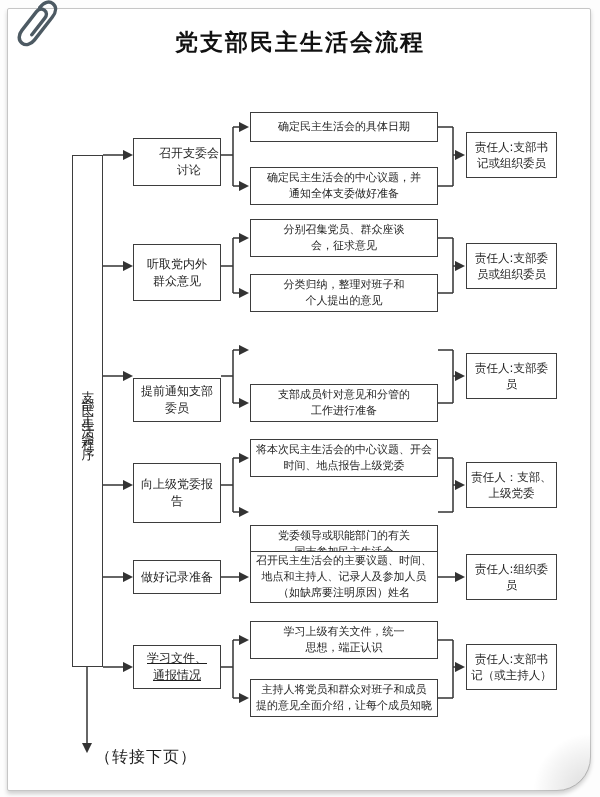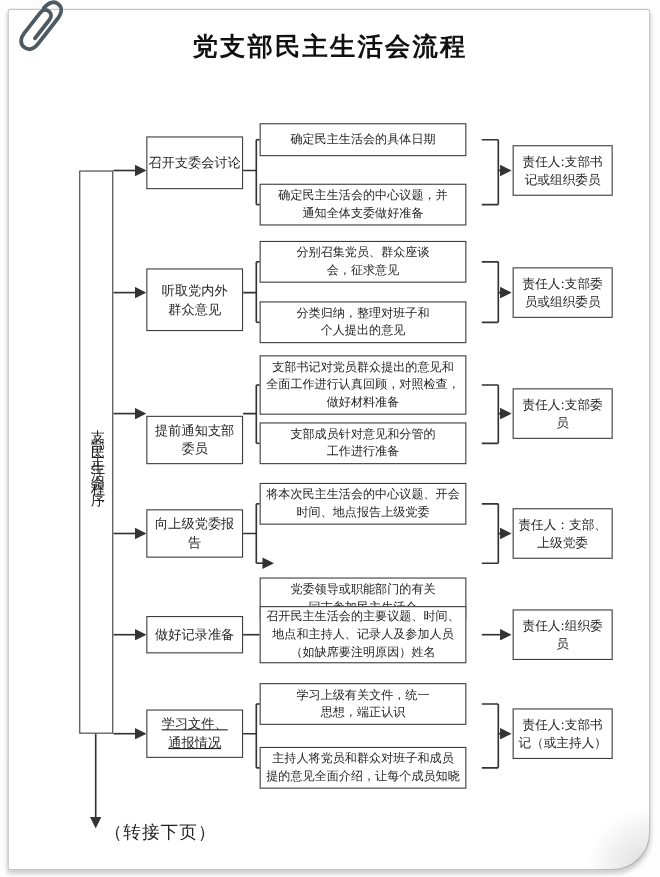--- a/index.html
+++ b/index.html
@@ -28,21 +28,21 @@
   .box{
     position:absolute;box-sizing:border-box;border:1.5px solid #3d3d3d;background:#fff;
     display:flex;align-items:center;justify-content:center;text-align:center;
     white-space:pre-line;line-height:1.4;color:#1f1f1f;
   }
   .trunk{left:72px;top:155px;width:31px;height:512px;}
   .trunk span{
     writing-mode:vertical-rl;letter-spacing:7px;font-size:13px;font-weight:500;
   }
   .stage{left:133px;width:88px;font-size:12px;}
-  .detail{left:236px;width:188px;font-size:11px;line-height:1.45;padding:2px 4px;}
+  .detail{left:250px;width:188px;font-size:11px;line-height:1.45;padding:2px 4px;}
   .resp{left:466px;width:91px;height:46px;font-size:11.5px;padding:18px 4px;}
   svg.lines{position:absolute;left:0;top:0;pointer-events:none;}
   .footer-note{
     position:absolute;left:95px;top:747px;font-size:16px;color:#1f1f1f;letter-spacing:1px;
   }
 </style>
 </head>
 <body>
 
 <div id="canvas">
@@ -100,44 +100,41 @@
       <path d="M453,667 H463" marker-end="url(#arr)"></path>
 
       <path d="M87,667 V751" marker-end="url(#arr)"></path>
     </g>
   </svg>
 
   <div class="box trunk">
     <span>支部民主生活会程序</span>
   </div>
 
-  <div class="box stage" style="top:124px;height:48px;"><span>召开支委会讨论</span></div>
+  <div class="box stage" style="top:138px;height:48px;padding-left:24px;"><span>召开支委会讨论</span></div>
   <div class="box detail" style="top:112px;height:30px;"><span>确定民主生活会的具体日期</span></div>
   <div class="box detail" style="top:167px;height:38px;"><span>确定民主生活会的中心议题，并
 通知全体支委做好准备</span></div>
   <div class="box resp" style="top:132px;"><span>责任人:支部书记或组织委员</span></div>
 
   <div class="box stage" style="top:244px;height:57px;"><span>听取党内外
 群众意见</span></div>
   <div class="box detail" style="top:219px;height:38px;"><span>分别召集党员、群众座谈
 会，征求意见</span></div>
   <div class="box detail" style="top:274px;height:38px;"><span>分类归纳，整理对班子和
 个人提出的意见</span></div>
   <div class="box resp" style="top:243px;"><span>责任人:支部委员或组织委员</span></div>
 
   <div class="box stage" style="top:354px;height:44px;margin-top:24px;"><span>提前通知支部
 委员</span></div>
-  <div class="box detail" style="top:323px;height:54px;"><span>支部书记对党员群众提出的意见和
-全面工作进行认真回顾，对照检查，
-做好材料准备</span></div>
   <div class="box detail" style="top:384px;height:38px;"><span>支部成员针对意见和分管的
 工作进行准备</span></div>
   <div class="box resp" style="top:353px;"><span>责任人:支部委员</span></div>
 
-  <div class="box stage" style="top:463px;height:44px;"><span>向上级党委报
+  <div class="box stage" style="top:463px;height:60px;"><span>向上级党委报
 告</span></div>
   <div class="box detail" style="top:439px;height:38px;"><span>将本次民主生活会的中心议题、开会
 时间、地点报告上级党委</span></div>
   <div class="box detail" style="top:493px;height:38px;margin-top:32px;"><span>党委领导或职能部门的有关
 同志参加民主生活会</span></div>
   <div class="box resp" style="top:462px;"><span>责任人：支部、上级党委</span></div>
 
   <div class="box stage" style="top:560px;height:34px;"><span>做好记录准备</span></div>
   <div class="box detail" style="top:551px;height:52px;"><span>召开民主生活会的主要议题、时间、
 地点和主持人、记录人及参加人员

